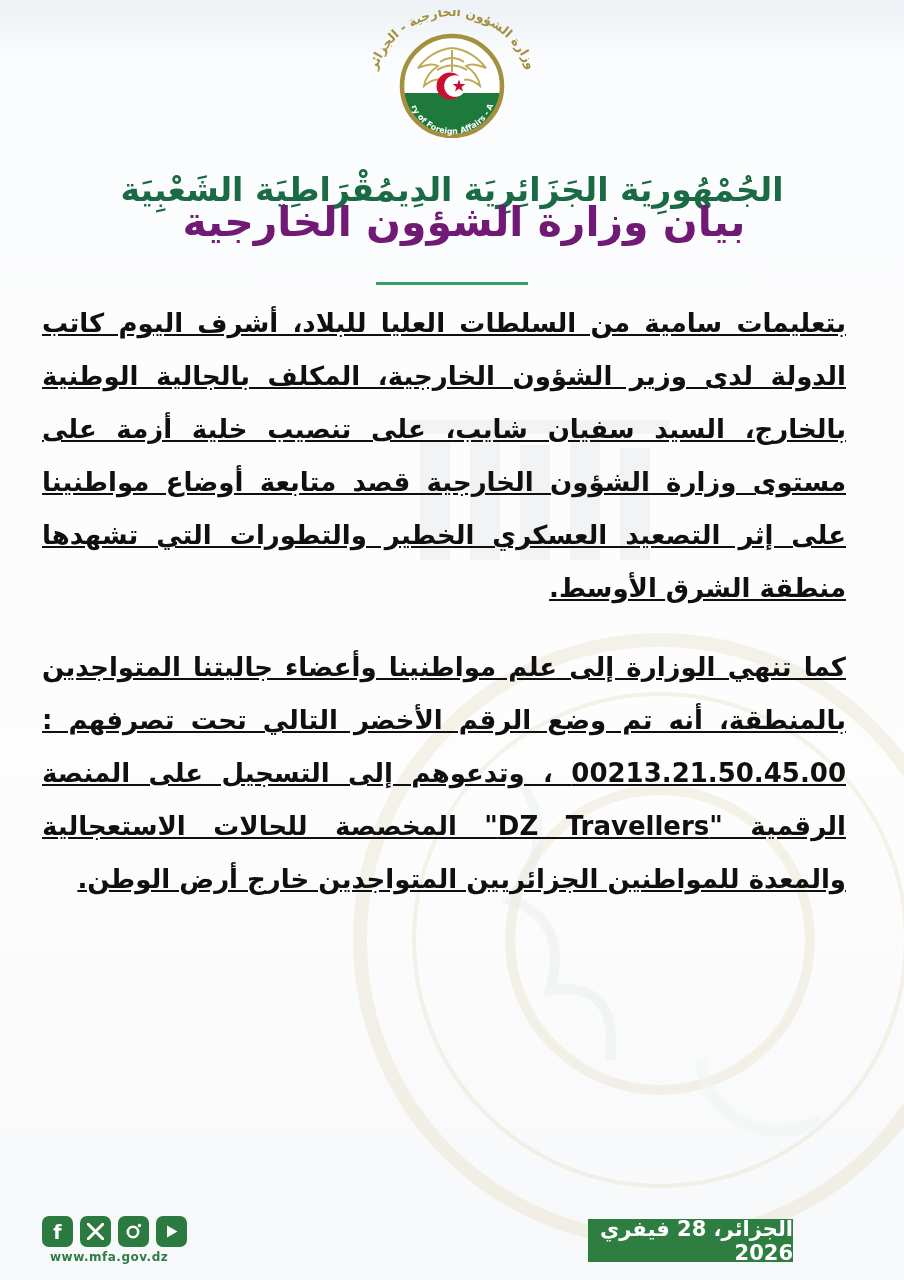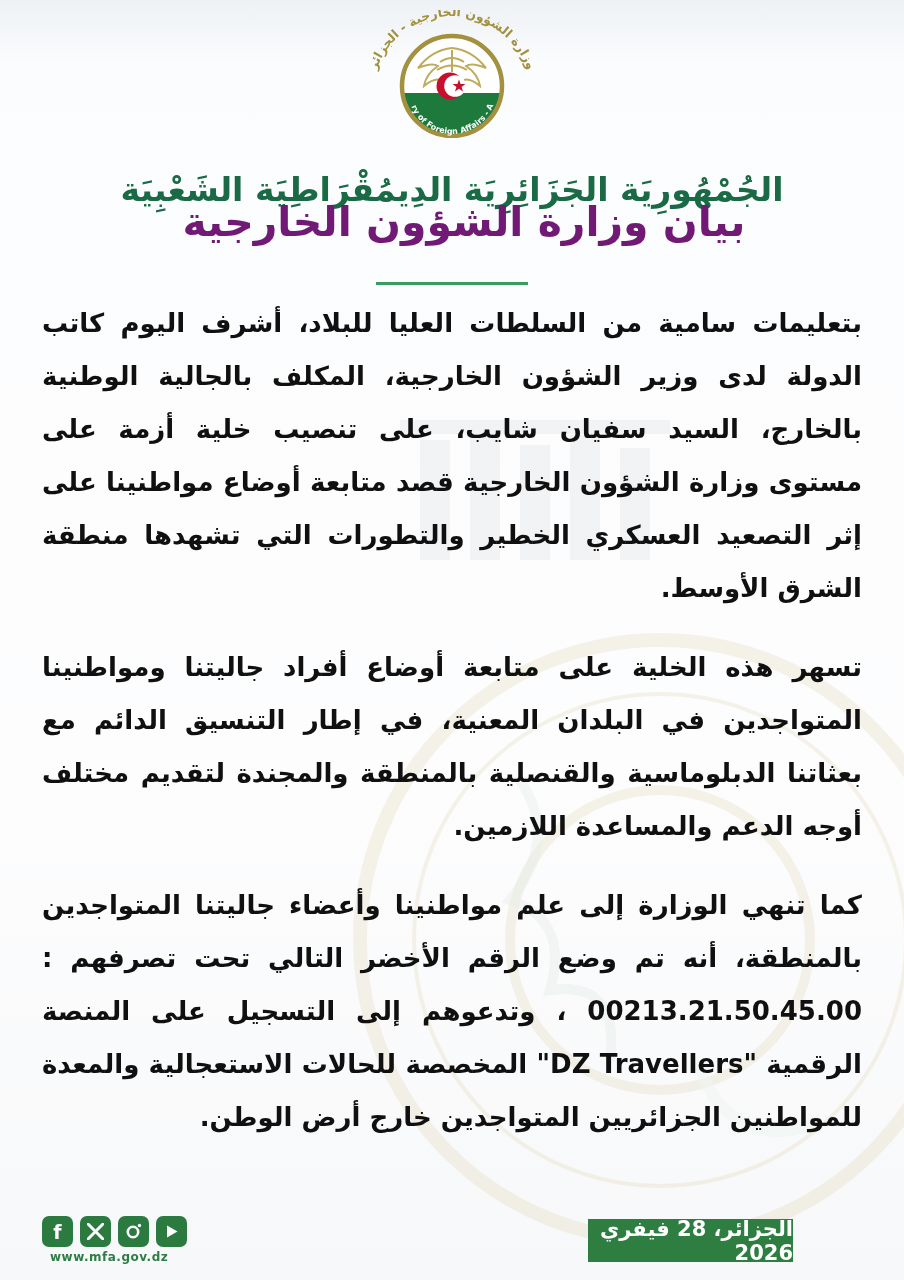--- a/index.html
+++ b/index.html
@@ -27,21 +27,21 @@
   .title-underline{
     position:absolute;top:282px;left:50%;transform:translateX(-50%);
     width:152px;height:3px;background:#3a9b63;z-index:2;
   }
   
   .body-text{
     position:absolute;top:297px;right:42px;left:42px;z-index:2;
     direction:rtl;text-align:justify;
     font-size:26px;font-weight:bold;color:#101010;line-height:53px;
   }
-  .body-text p{margin:0 0 26px 0;}
+  .body-text p{margin:0 16px 26px 0;text-decoration:underline;}
   .body-text p:last-child{margin-bottom:0;}
   
   .social-row{position:absolute;left:42px;top:1216px;display:flex;gap:7px;z-index:2;}
   .icon-box{
     width:31px;height:31px;background:#2b7a3f;border-radius:7px;color:#fff;
     display:flex;align-items:center;justify-content:center;
     font-weight:bold;font-size:19px;cursor:pointer;
   }
   .icon-box svg{display:block;}
   .website{
@@ -109,21 +109,20 @@
       </text>
     </svg>
   </div>
 
   <div class="republic-title">الجُمْهُورِيَة الجَزَائِرِيَة الدِيمُقْرَاطِيَة الشَعْبِيَة</div>
   <div class="statement-title">بيان وزارة الشؤون الخارجية</div>
   <div class="title-underline"></div>
 
   <div class="body-text">
     <p>بتعليمات سامية من السلطات العليا للبلاد، أشرف اليوم كاتب الدولة لدى وزير الشؤون الخارجية، المكلف بالجالية الوطنية بالخارج، السيد سفيان شايب، على تنصيب خلية أزمة على مستوى وزارة الشؤون الخارجية قصد متابعة أوضاع مواطنينا على إثر التصعيد العسكري الخطير والتطورات التي تشهدها منطقة الشرق الأوسط.</p>
-    <p>تسهر هذه الخلية على متابعة أوضاع أفراد جاليتنا ومواطنينا المتواجدين في البلدان المعنية، في إطار التنسيق الدائم مع بعثاتنا الدبلوماسية والقنصلية بالمنطقة والمجندة لتقديم مختلف أوجه الدعم والمساعدة اللازمين.</p>
     <p>كما تنهي الوزارة إلى علم مواطنينا وأعضاء جاليتنا المتواجدين بالمنطقة، أنه تم وضع الرقم الأخضر التالي تحت تصرفهم : 00213.21.50.45.00 ، وتدعوهم إلى التسجيل على المنصة الرقمية "DZ Travellers" المخصصة للحالات الاستعجالية والمعدة للمواطنين الجزائريين المتواجدين خارج أرض الوطن.</p>
   </div>
 
   <div class="social-row">
     <div class="icon-box">f</div>
     <div class="icon-box">
       <svg width="17" height="17" viewBox="0 0 17 17">
           <path d="M1 1 L16 16 M16 1 L1 16" stroke="#fff" stroke-width="3" stroke-linecap="round"></path>
         </svg>
     </div>

